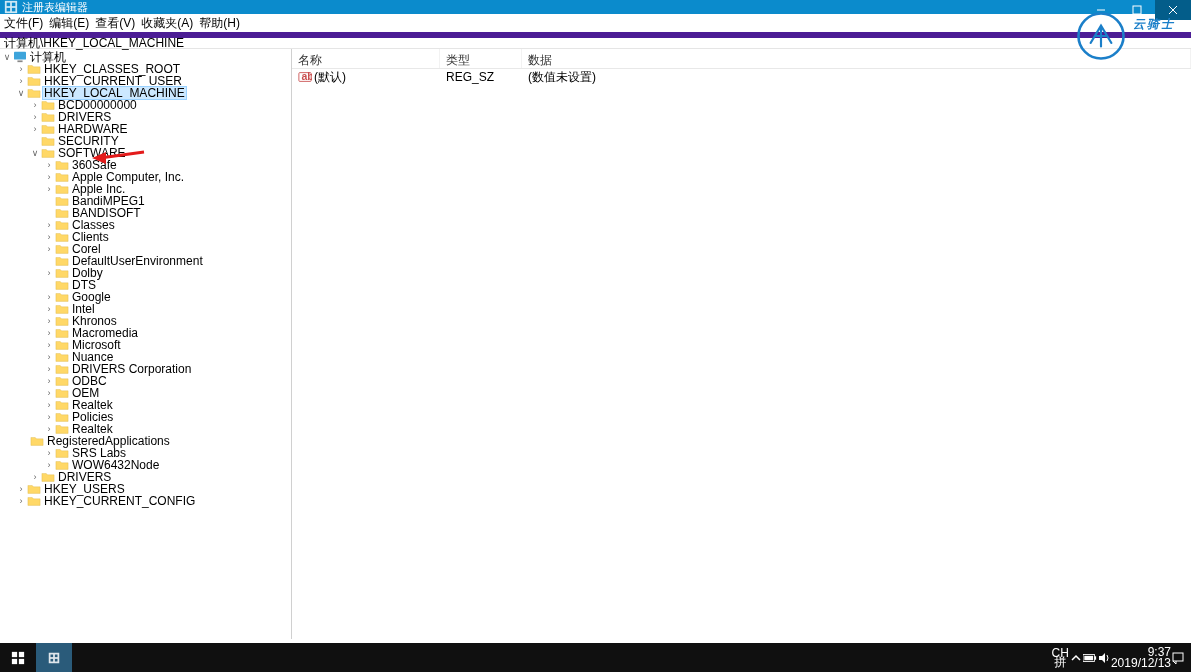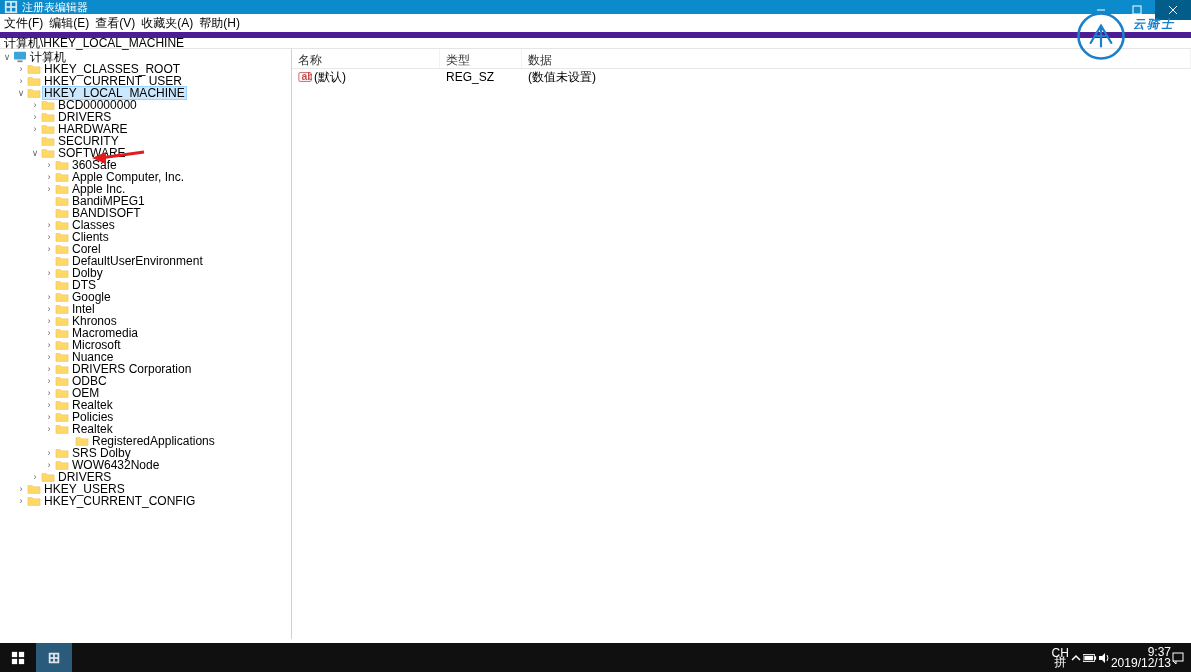--- a/index.html
+++ b/index.html
@@ -322,33 +322,33 @@
         </svg>
         <span class="label">Policies</span>
       </div>
       <div class="tree-row" style="padding-left:44px">
         <span class="toggle">›</span>
         <svg class="folder-icon" viewBox="0 0 16 12">
           <path class="folder-svg" d="M1 2 h5 l1.5 1.5 H15 V11 H1 Z"></path>
         </svg>
         <span class="label">Realtek</span>
       </div>
-      <div class="tree-row" style="padding-left:64px">
+      <div class="tree-row" style="padding-left:19px">
         <span class="toggle">&nbsp;</span>
         <svg class="folder-icon" viewBox="0 0 16 12">
           <path class="folder-svg" d="M1 2 h5 l1.5 1.5 H15 V11 H1 Z"></path>
         </svg>
         <span class="label">RegisteredApplications</span>
       </div>
       <div class="tree-row" style="padding-left:44px">
         <span class="toggle">›</span>
         <svg class="folder-icon" viewBox="0 0 16 12">
           <path class="folder-svg" d="M1 2 h5 l1.5 1.5 H15 V11 H1 Z"></path>
         </svg>
-        <span class="label">SRS Dolby</span>
+        <span class="label">SRS Labs</span>
       </div>
       <div class="tree-row" style="padding-left:44px">
         <span class="toggle">›</span>
         <svg class="folder-icon" viewBox="0 0 16 12">
           <path class="folder-svg" d="M1 2 h5 l1.5 1.5 H15 V11 H1 Z"></path>
         </svg>
         <span class="label">WOW6432Node</span>
       </div>
       <div class="tree-row" style="padding-left:30px">
         <span class="toggle">›</span>

